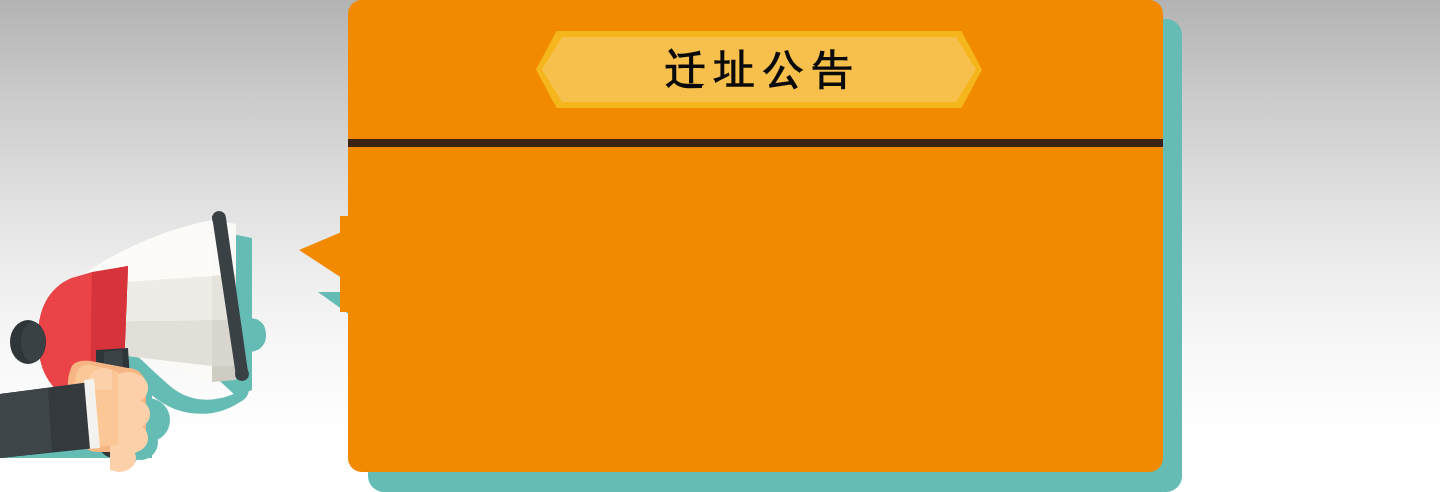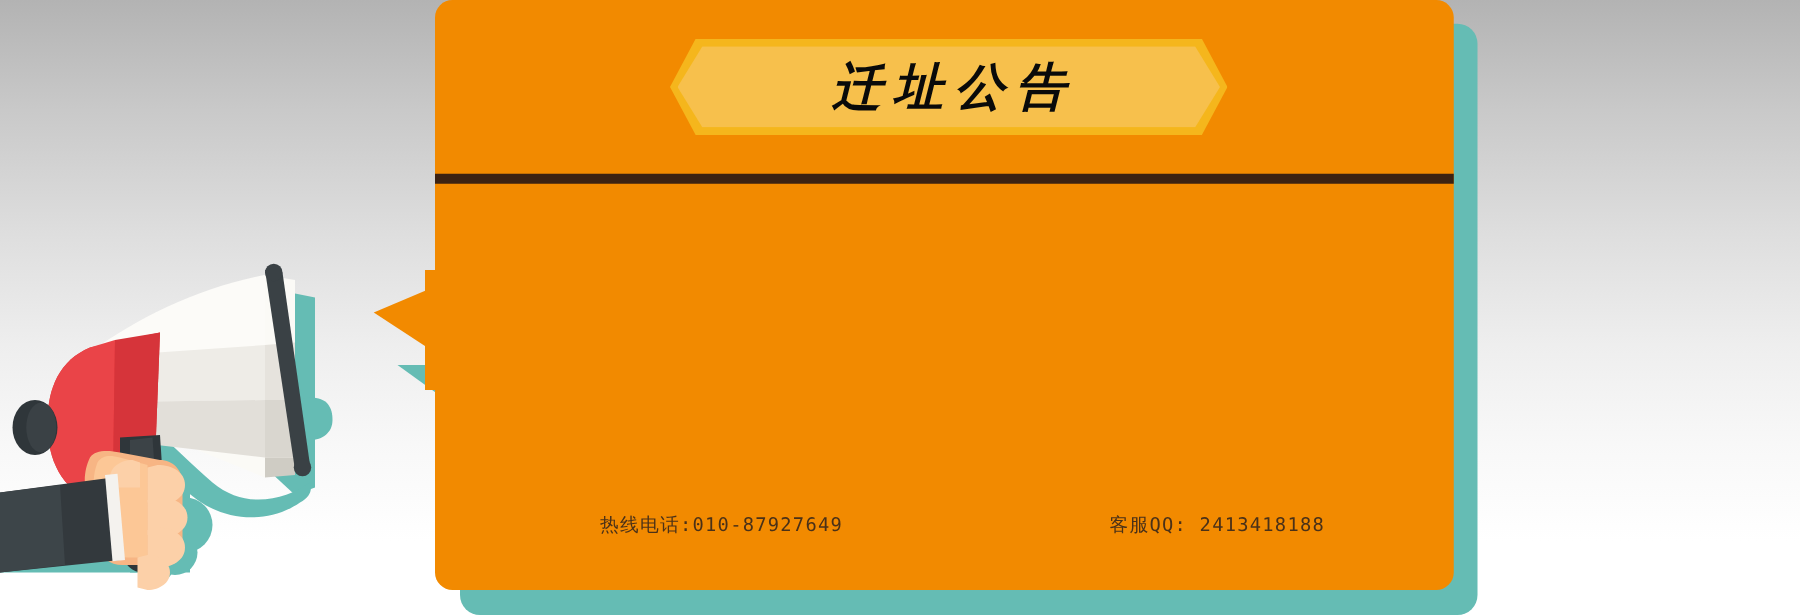--- a/index.html
+++ b/index.html
@@ -94,21 +94,20 @@
     inset: 0;
     display: flex;
     align-items: center;
     justify-content: center;
     color: #0a0a0a;
     font-size: 40px;
     font-weight: bold;
     letter-spacing: 9px;
     text-indent: 9px;
     font-family: "DejaVu Sans", "Liberation Sans", sans-serif;
-    font-style: italic;
   }
 
   
   .divider {
     position: absolute;
     left: 348px;
     top: 139px;
     width: 815px;
     height: 8px;
     background: #3c2212;
@@ -167,24 +166,20 @@
 
   <div class="badge-wrap">
     <div class="badge-outer"></div>
     <div class="badge-inner"></div>
     <div class="badge-text">迁址公告</div>
   </div>
 
   <div class="divider"></div>
 
 
-  <div class="footer">
-    <span>热线电话:010-87927649</span>
-    <span>客服QQ: 2413418188</span>
-  </div>
 
   <div class="megaphone">
     <svg width="340" height="302" viewBox="0 0 340 302" xmlns="http://www.w3.org/2000/svg">
 
       <g>
         <path d="M212 40 L252 48 L252 200 L236 206 L208 180 Z" fill="#65bcb4"></path>
         <path d="M248 128 C262 128 266 136 266 146 C266 156 258 162 248 162 L236 160 L236 130 Z" fill="#65bcb4"></path>
         <path d="M60 100 C92 120 140 170 170 196 C196 218 228 210 248 196 C250 202 248 208 240 212 C214 230 180 226 158 210 C126 186 86 142 60 118 Z" fill="#65bcb4"></path>
         <path d="M64 150 C84 176 120 202 150 210 L150 250 C112 244 78 216 58 186 Z" fill="#65bcb4"></path>
         <path d="M0 228 L146 228 L146 268 L0 268 Z" fill="#65bcb4"></path>

